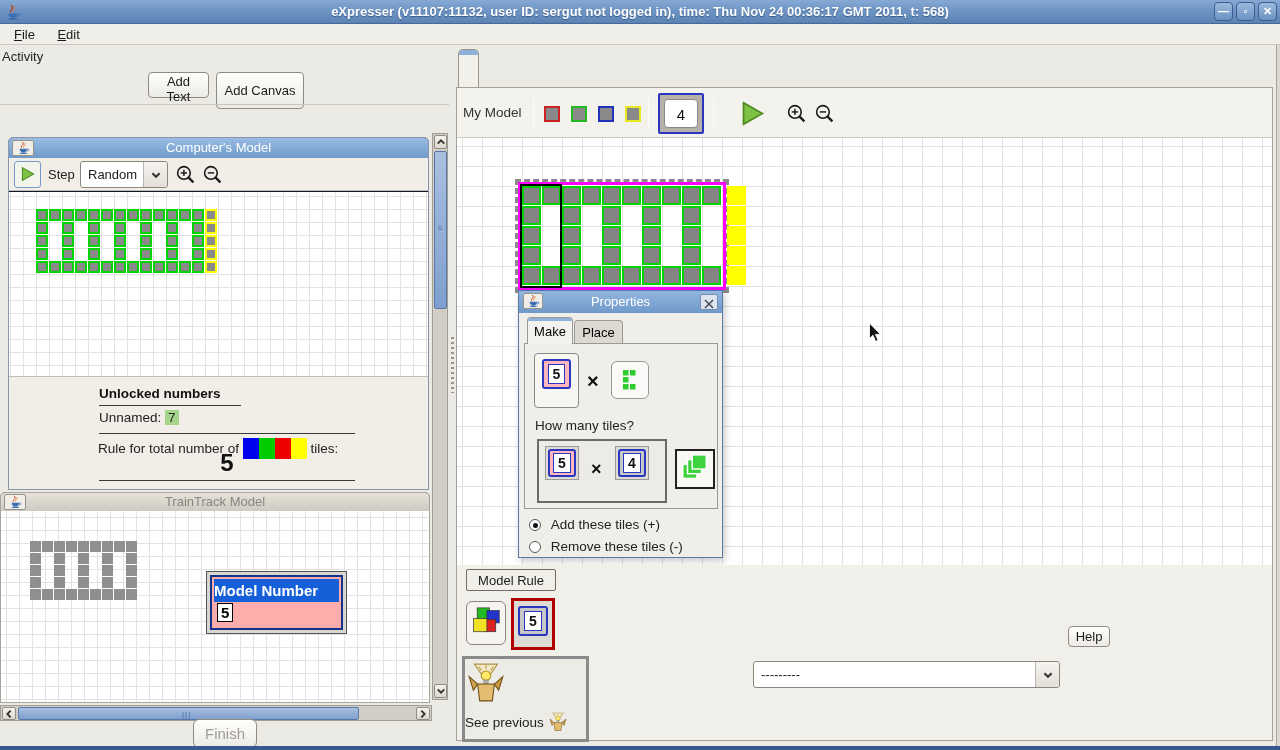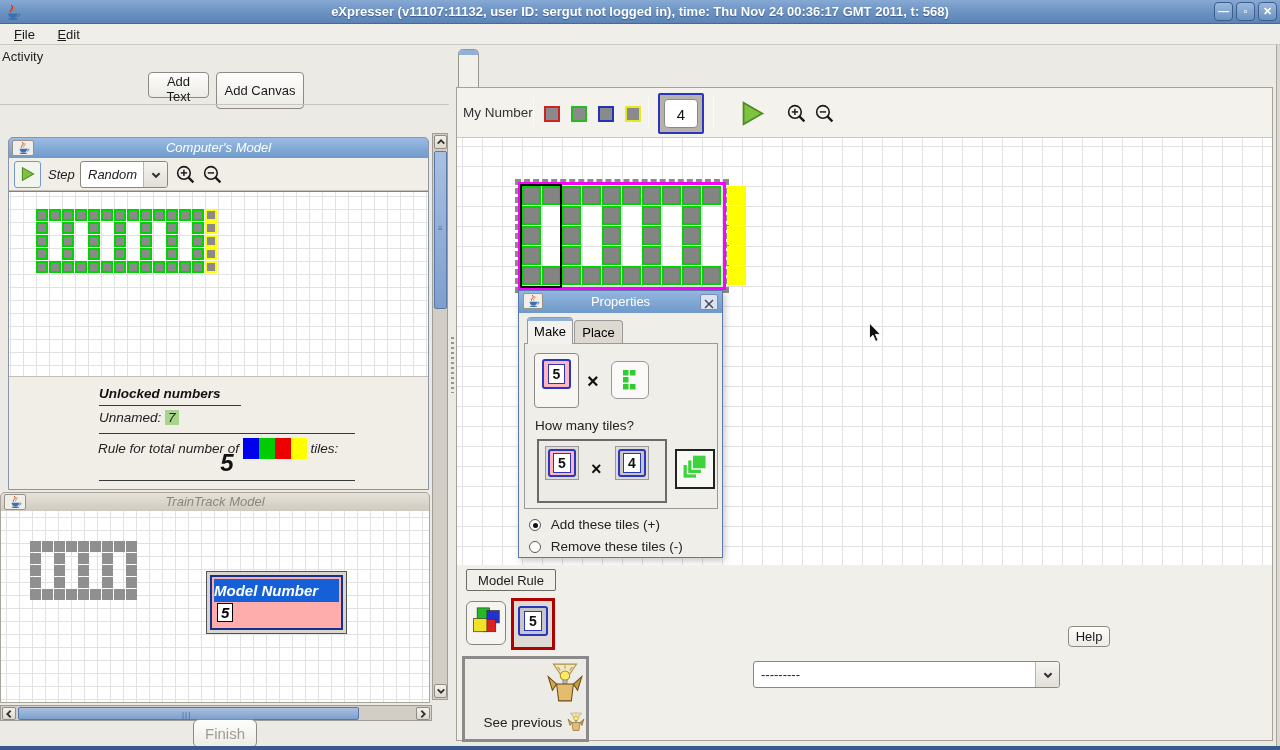--- a/index.html
+++ b/index.html
@@ -23,21 +23,21 @@
   .menu-item::first-letter{text-decoration:underline;}
 
   
   .btn{background:linear-gradient(180deg,#fefefd,#ecebe5);border:1px solid #8f8b82;
     border-radius:4px;font-size:13px;color:#1a1a1a;text-align:center;}
   .sep{width:1px;background:#c6c2ba;border-right:1px solid #fbfaf7;}
   .tile{position:absolute;}
   .hr{border-top:1px solid #3a3a3a;height:0;}
 
   
-  .iframe{border:1px solid #8a94ab;border-radius:5px 5px 0 0;background:#ec4899;font-style:italic;}
+  .iframe{border:1px solid #8a94ab;border-radius:5px 5px 0 0;background:#0f172a;}
   .iframe .ftitle{height:20px;border-radius:4px 4px 0 0;position:relative;
     font-size:13px;text-align:center;line-height:20px;}
   .ftitle.active{background:linear-gradient(180deg,#9abce4,#6f9ac9);color:#fff;}
   .ftitle.inactive{background:linear-gradient(180deg,#e6e2da,#cfcabf);color:#8a877f;}
   .ficon{position:absolute;left:3px;top:2px;width:22px;height:16px;background:#f1eee8;
     border:1px solid #97938b;border-radius:2px;text-align:center;line-height:12px;}
 
   .gridbg{background-color:#fff;background-image:
     linear-gradient(#e2e2e2 1px, transparent 1px),
     linear-gradient(90deg,#e2e2e2 1px, transparent 1px);}
@@ -351,21 +351,21 @@
   <div class="abs" style="left:451px;top:337px;width:3px;height:56px;background:repeating-linear-gradient(180deg,#9a968e 0 2px,transparent 2px 5px)"></div>
 
   <button class="btn abs" style="left:193px;top:719px;width:64px;height:29px;border-radius:6px;color:#a09c94;font-size:15px">Finish</button>
 
   <div class="abs" style="left:458px;top:49px;width:21px;height:39px;border:1px solid #9a968e;border-bottom:none;border-radius:5px 5px 0 0;background:#f2f0ea">
     <div style="height:5px;border-radius:4px 4px 0 0;background:#8fb0da"></div>
   </div>
   <div class="abs" style="left:456px;top:87px;width:817px;height:654px;border:1px solid #a5a199;background:#f1efe9"></div>
 
   <div class="abs" style="left:457px;top:88px;width:815px;height:50px;background:#f4f2ed;border-bottom:1px solid #ccc8c0">
-    <span class="abs" style="left:6px;top:0;line-height:50px;font-size:13.5px;color:#333">My Number</span>
+    <span class="abs" style="left:6px;top:0;line-height:50px;font-size:13.5px;color:#333">My Model</span>
     <div class="sep abs" style="left:76px;top:9px;height:32px"></div>
     <div class="abs" style="left: 87px; top: 18px; width: 16px; height: 16px; border: 2px solid rgb(204, 34, 34); background: rgb(138, 138, 138);"></div>
     <div class="abs" style="left: 114px; top: 18px; width: 16px; height: 16px; border: 2px solid rgb(34, 187, 34); background: rgb(138, 138, 138);"></div>
     <div class="abs" style="left: 141px; top: 18px; width: 16px; height: 16px; border: 2px solid rgb(34, 51, 187); background: rgb(138, 138, 138);"></div>
     <div class="abs" style="left: 168px; top: 18px; width: 16px; height: 16px; border: 2px solid rgb(232, 232, 34); background: rgb(138, 138, 138);"></div>
     <div class="sep abs" style="left:191px;top:9px;height:32px"></div>
     <div class="abs" style="left:201px;top:5px;width:46px;height:41px;border:2px solid #2a35c0;border-radius:2px;background:#b6b2aa;padding:4px">
       <div style="background:#fff;border:1px solid #8a8a8a;border-radius:4px;height:100%;text-align:center;line-height:30px;font-size:15px;color:#111">4</div>
     </div>
     <div class="sep abs" style="left:256px;top:9px;height:32px"></div>
@@ -497,21 +497,21 @@
 
   <div class="abs" style="left:466px;top:601px;width:40px;height:44px;border:1px solid #8a867e;border-radius:6px;background:#f6f4f0;text-align:center;padding-top:5px">
     <svg width="30" height="30">
         <use href="#sym-colorstack"></use>
       </svg>
   </div>
   <div class="abs" style="left:511px;top:598px;width:44px;height:52px;border:3px solid #b00000;background:#dedbd4;text-align:center;padding-top:5px">
     <span class="chip gray"><span class="digit">5</span></span>
   </div>
 
-  <div class="abs" style="left:462px;top:656px;width:127px;height:86px;border:3px solid #8a8a8a;background:#edebe5;text-align:right">
+  <div class="abs" style="left:462px;top:656px;width:127px;height:86px;border:3px solid #8a8a8a;background:#edebe5;text-align:left">
     <svg style="margin-top:3px" width="42" height="42">
         <use href="#sym-ideabox"></use>
       </svg>
     <div style="margin-top:4px;font-size:13.5px;color:#222">
       <span>See previous</span>
       <svg width="20" height="20" style="vertical-align:-5px">
           <use href="#sym-ideabox"></use>
         </svg>
     </div>
   </div>

